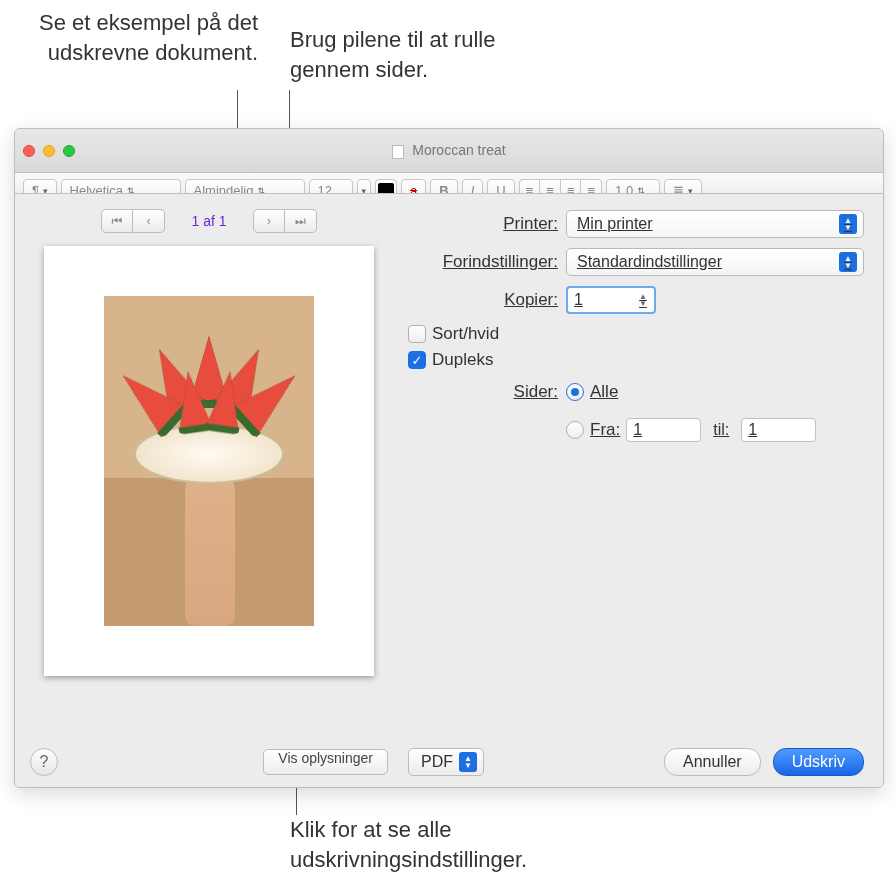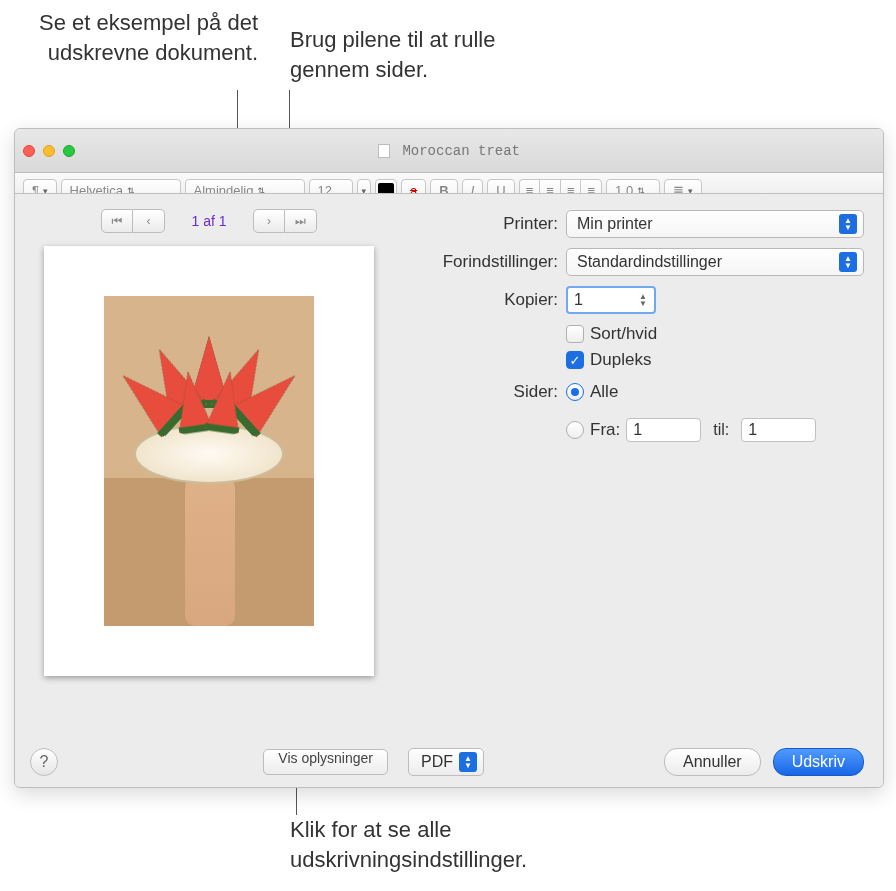--- a/index.html
+++ b/index.html
@@ -44,21 +44,20 @@
   }
   .titlebar {
     height: 44px;
     background: linear-gradient(#e8e8e8,#d9d9d9);
     border-bottom: 1px solid #bdbdbd;
     display: flex;
     align-items: center;
     padding: 16px 8px;
     gap: 8px;
     position: relative;
-    font-family: Liberation Mono, monospace;
   }
   .traffic { display:flex; gap:8px; }
   .traffic span { width:12px; height:12px; border-radius:50%; display:inline-block; }
   .t-red { background:#ff5f57; border:0.5px solid #e04640;}
   .t-yel { background:#ffbd2e; border:0.5px solid #dfa022;}
   .t-grn { background:#28c940; border:0.5px solid #1fa732;}
   .title-text {
     position:absolute; left:0; right:0; text-align:center;
     font-size:14px; color:#777;
     pointer-events:none;
@@ -176,21 +175,21 @@
     height:26px; padding:0 14px; border-radius:5px;
     background:linear-gradient(#fff,#ececec); border:1px solid #bcbcbc;
     font-size:14px; color:#444;
   }
 
   .options-pane {
     flex:1; padding: 16px 20px 12px 4px;
     display:flex; flex-direction:column;
   }
   .opt-row {
-    display:flex; align-items:center; margin-bottom:10px;
+    display:flex; align-items:center; margin-bottom:10px;text-decoration:underline;
   }
   .opt-label {
     width: 150px; text-align:right; margin-right:8px;
     color:#333; font-size:17px;
   }
   .popup {
     flex:1; height:28px; border:1px solid #b8b8b8; border-radius:5px;
     background:linear-gradient(#fff,#f5f5f5);
     display:flex; align-items:center; padding:0 6px 0 10px;
     font-size:16px; color:#333; justify-content:space-between;
@@ -201,21 +200,21 @@
     color:#fff; font-size:8px; line-height:7px;
   }
   .num-input {
     width:90px; height:28px; border:2px solid #6faaf0; border-radius:4px;
     background:#fff; padding:0 4px 0 6px; font-size:16px;
     display:flex; align-items:center; justify-content:space-between;
   }
   .stepper-arrows {
     width:14px; display:flex; flex-direction:column; font-size:8px; color:#666; line-height:7px; align-items:center;
   }
-  .chk-row { margin-left:158px; display:flex; align-items:center; gap:6px; font-size:17px; margin-bottom:6px;}
+  .chk-row { display:flex; align-items:center; gap:6px; font-size:17px; margin-bottom:6px;}
   .chk {
     width:18px; height:18px; border-radius:4px; border:1px solid #b0b0b0;
     background:linear-gradient(#fff,#eee); display:flex; align-items:center; justify-content:center;
     font-size:13px; color:#fff;
   }
   .chk.checked { background:#1b6fe0; border-color:#1b6fe0;}
   .radio-group { display:flex; flex-direction:column; gap:16px;}
   .radio-row { display:flex; align-items:center; gap:6px; font-size:17px;}
   .radio {
     width:18px; height:18px; border-radius:50%; border:1px solid #b0b0b0;

